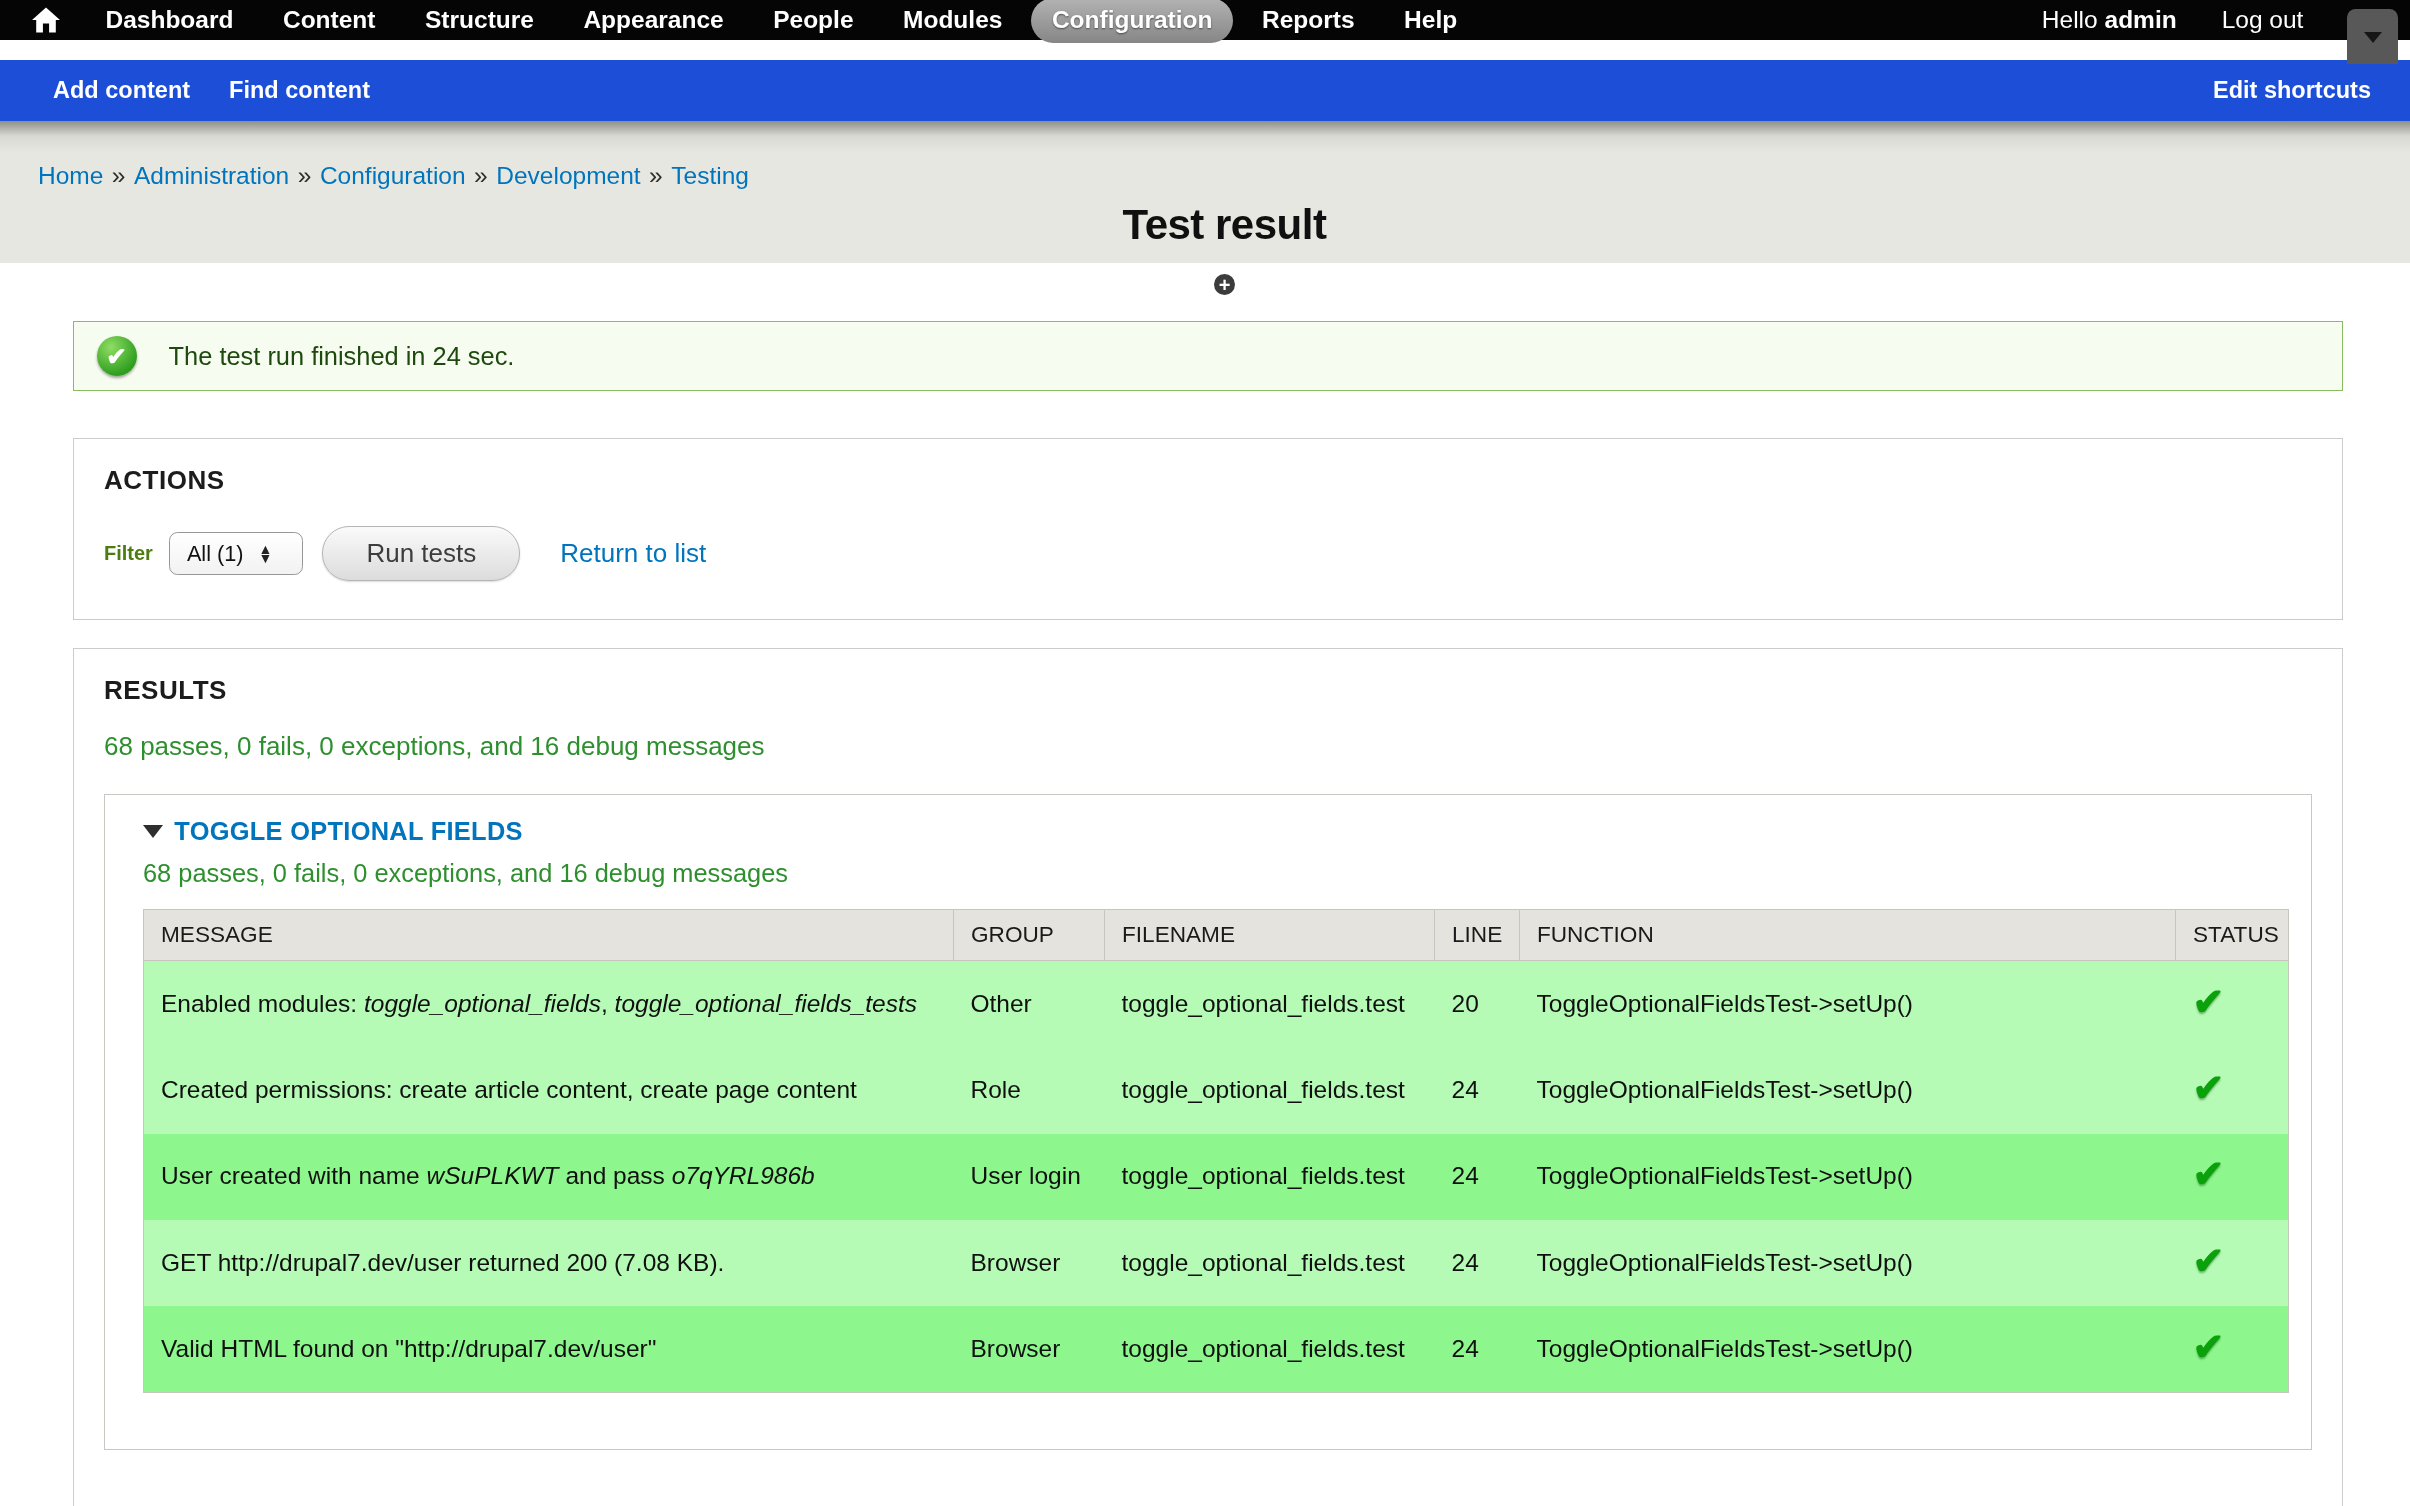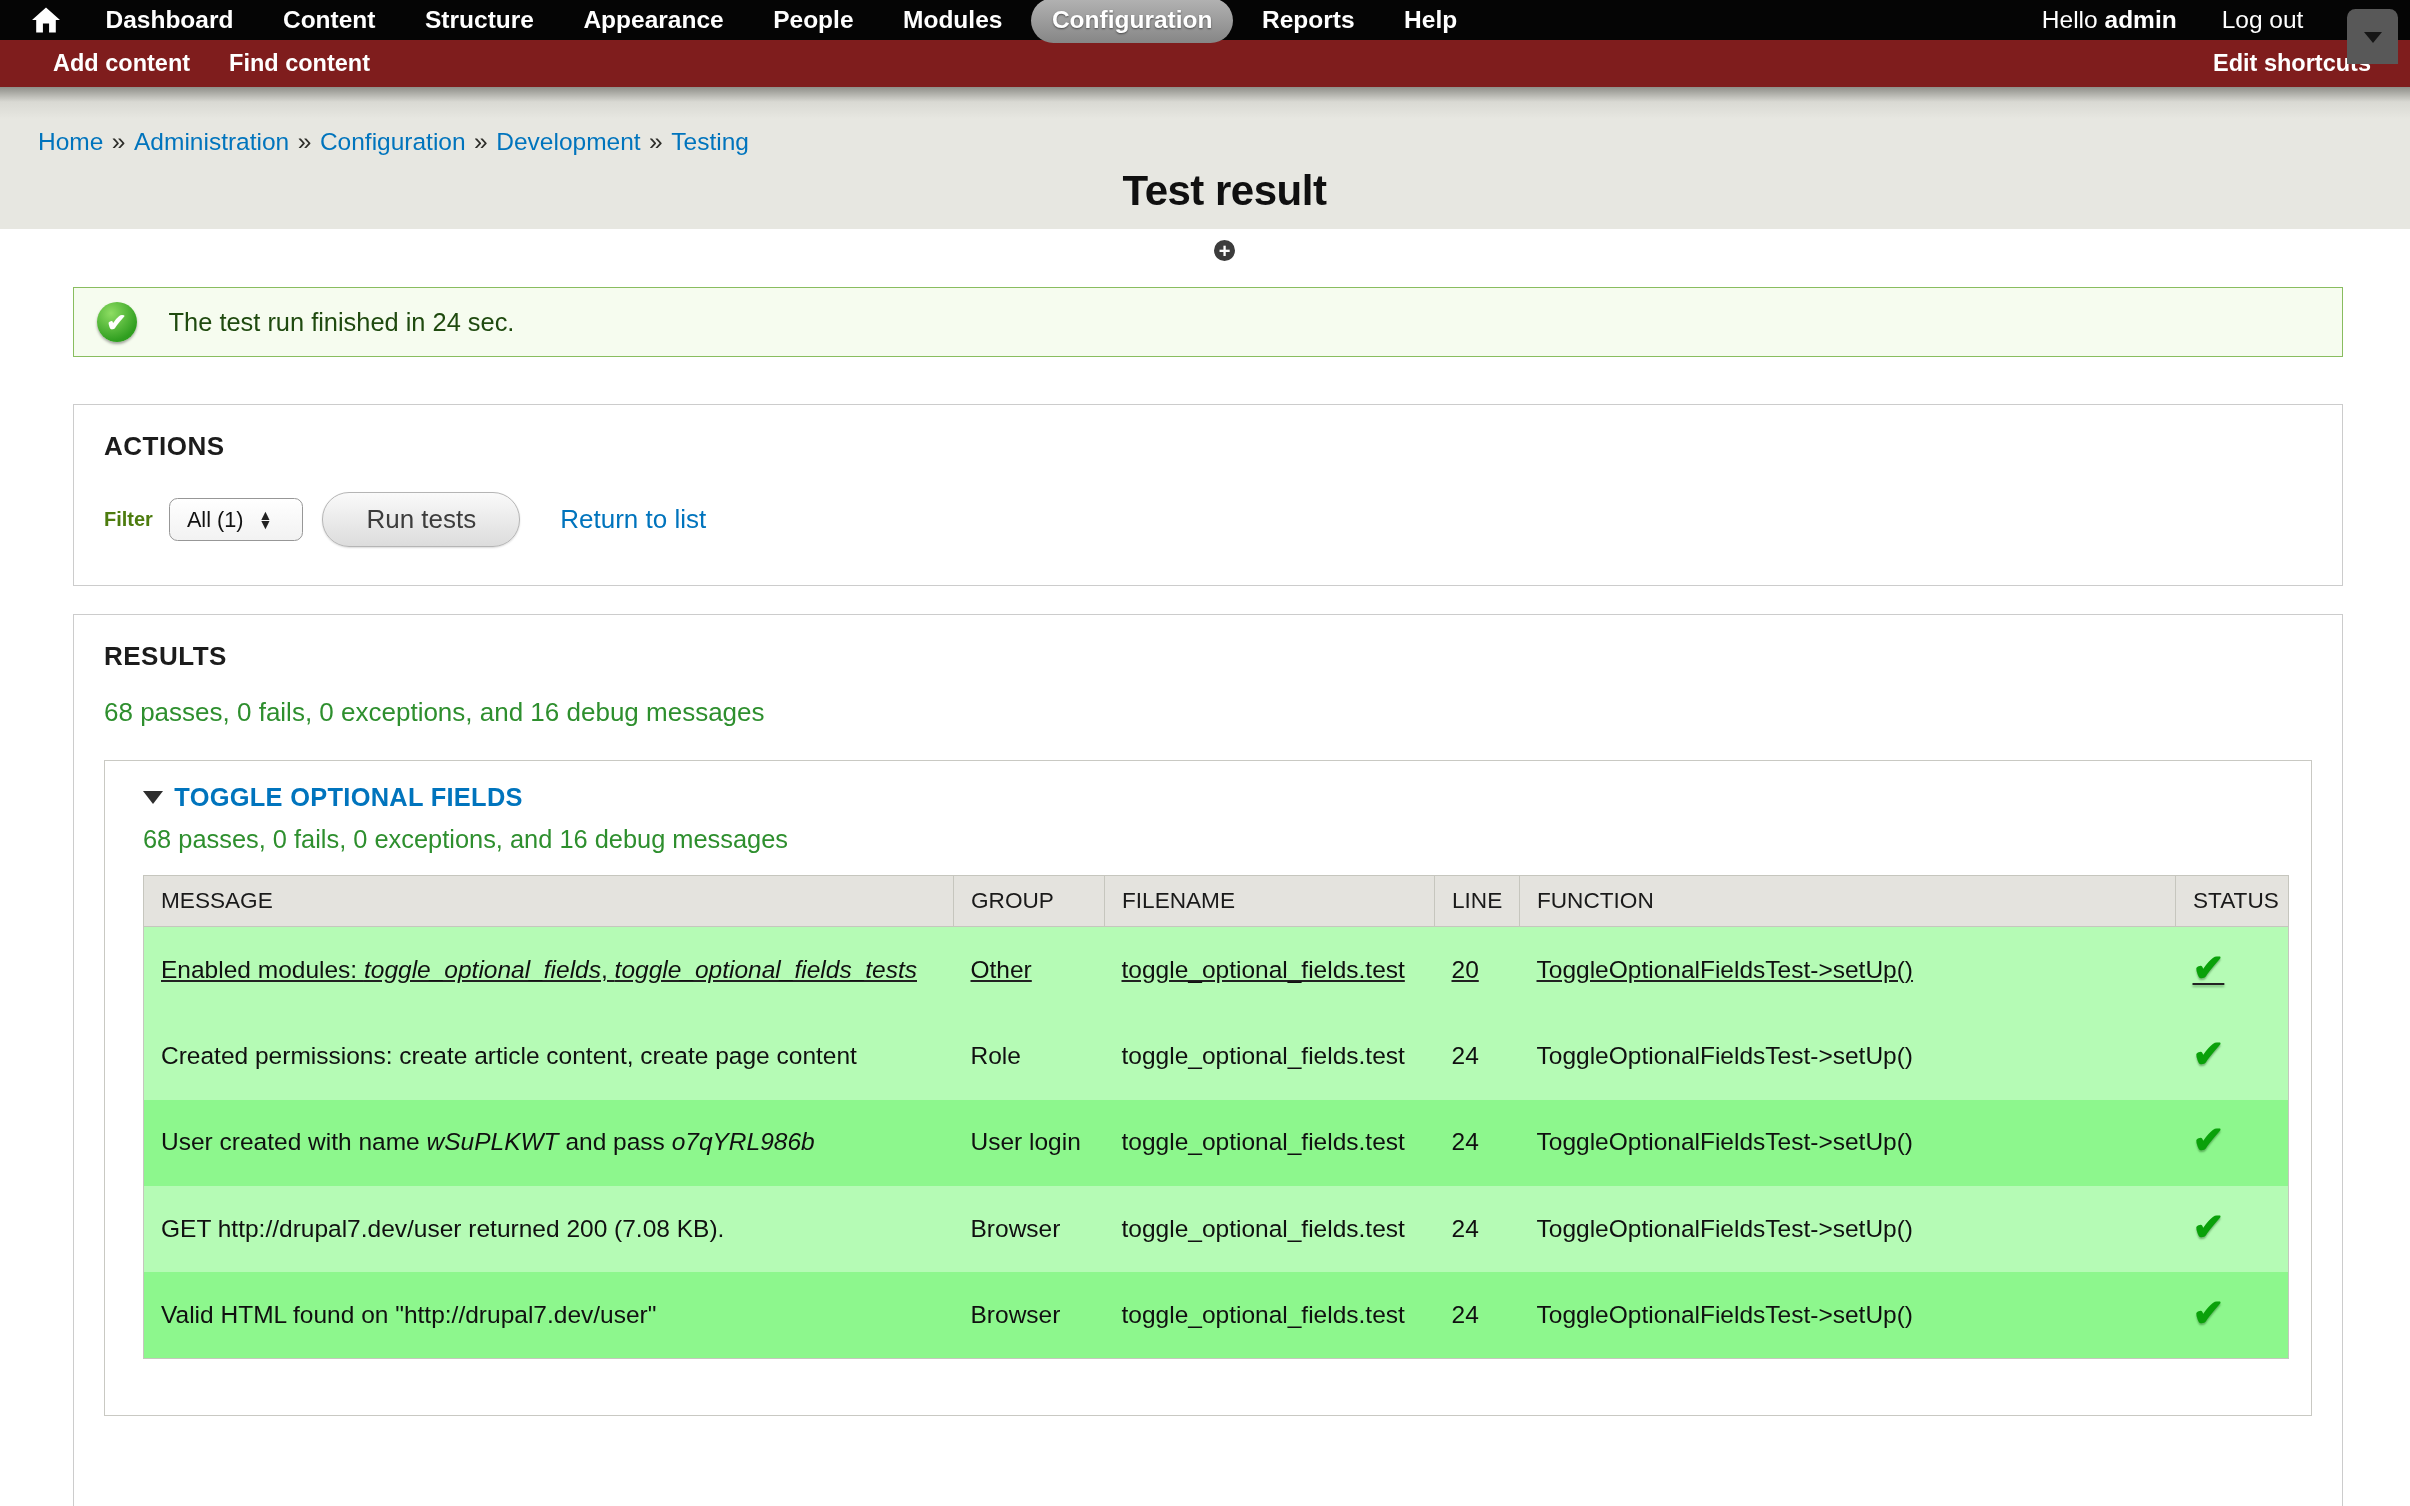--- a/index.html
+++ b/index.html
@@ -18,22 +18,22 @@
   .tb-right { margin-left:auto; display:flex; align-items:center; gap:45px; padding-right:85px; }
   .tb-right a, .tb-right span { color:#fff; font-size:24.5px; text-decoration:none; }
   .tb-user b { font-weight:bold; }
   .drawer-toggle { position:absolute; top:9.4px; right:13px; width:51px; height:55px;
     background:#585858; border:none; border-radius:8.5px 8.5px 0 0; cursor:pointer; z-index:6; }
   .drawer-toggle .caret { position:absolute; left:50%; top:22.6px; transform:translateX(-50%);
     width:0; height:0; border-left:9.4px solid transparent; border-right:9.4px solid transparent;
     border-top:11.3px solid #161616; }
 
   
-  .shortcut-bar { height:47px; background:#7f1d1d; display:flex; align-items:center;
-    padding:0 40px; position:relative; z-index:4; }
+  .shortcut-bar { height:61px; background:#1d4ed8; display:flex; align-items:center;
+    padding:0 40px; position:relative; z-index:4;margin-top:20px; }
   .sc-links { display:flex; gap:13px; }
   .sc-links a { color:#fff; font-size:23.5px; font-weight:bold; text-decoration:none; padding:7.5px 13px; }
   .sc-edit { margin-left:auto; color:#fff; font-size:23.5px; font-weight:bold; text-decoration:none; }
 
   
   .page-header { height:142px; background:linear-gradient(180deg,#8f8f89 0px,#d9d9d3 15px,#e7e7e1 32px,#e7e7e1 100%);
     padding:41px 0 0 38px; }
   .breadcrumb { font-size:24.5px; color:#333; }
   .breadcrumb a { color:#0074bd; text-decoration:none; }
   .breadcrumb .sep { color:#2e2e2a; padding:0 8.5px; }
@@ -184,21 +184,21 @@
             <tr>
               <th>MESSAGE</th>
               <th>GROUP</th>
               <th>FILENAME</th>
               <th>LINE</th>
               <th>FUNCTION</th>
               <th>STATUS</th>
             </tr>
           </thead>
         <tbody>
-            <tr style="background: rgb(181, 251, 181); text-decoration: underline;">
+            <tr style="background: rgb(181, 251, 181);">
               <td><span>Enabled modules: </span><span class="italic">toggle_optional_fields</span><span>, </span><span class="italic">toggle_optional_fields_tests</span></td>
               <td>Other</td>
               <td>toggle_optional_fields.test</td>
               <td>20</td>
               <td>ToggleOptionalFieldsTest-&gt;setUp()</td>
               <td><span class="check-icon">✔</span></td>
             </tr>
             <tr style="background: rgb(181, 251, 181);">
               <td><span>Created permissions: create article content, create page content</span></td>
               <td>Role</td>

